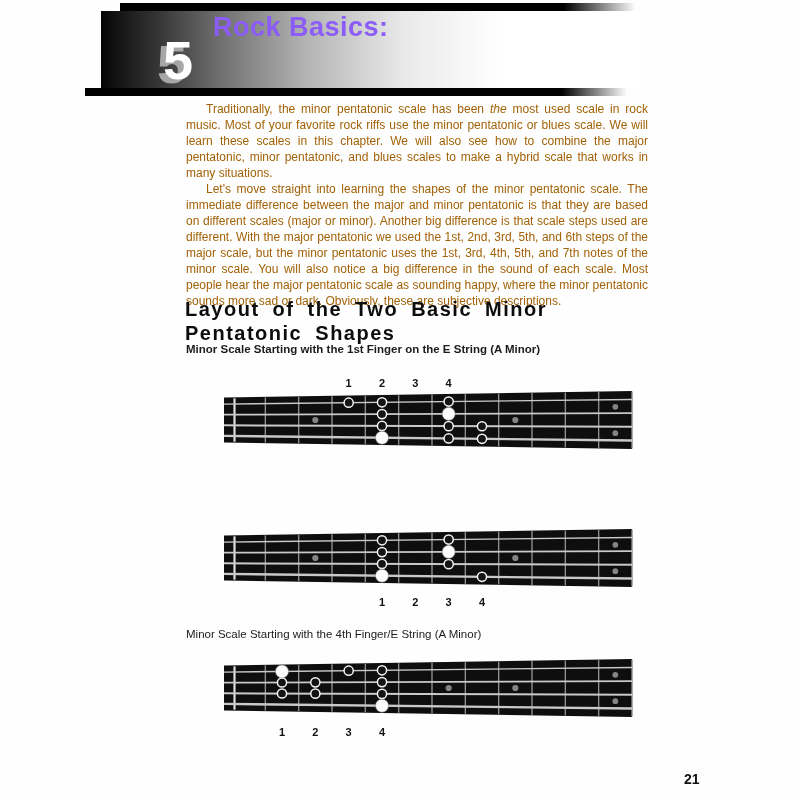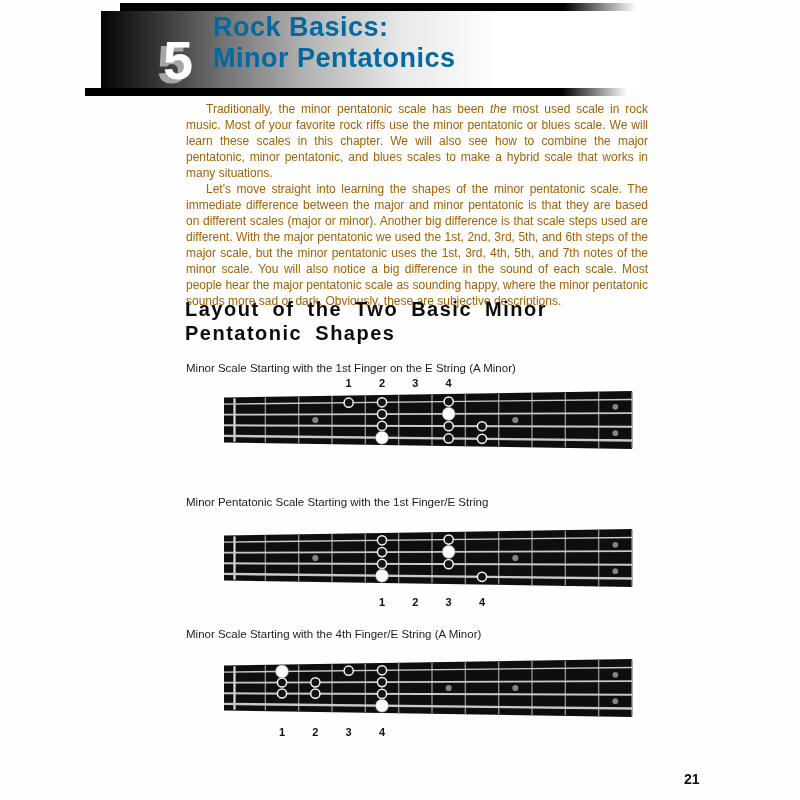--- a/index.html
+++ b/index.html
@@ -11,50 +11,49 @@
   .banner{position:absolute;left:95px;top:3px;width:545px;height:93px;}
   .bar-top{position:absolute;left:25px;top:0;width:516px;height:8px;
     background:linear-gradient(to right,#000 86%,rgba(0,0,0,0));}
   .band{position:absolute;left:6px;top:8px;width:539px;height:77px;
     background:linear-gradient(to right,#050505 0%,#2e2e2e 9%,#6f6f6f 22%,#b3b3b3 38%,#e9e9e9 56%,#ffffff 74%);}
   .bar-bottom{position:absolute;left:-10px;top:85px;width:542px;height:8px;
     background:linear-gradient(to right,#000 88%,rgba(0,0,0,0));}
   .chapnum{position:absolute;left:68px;top:30px;font-size:54px;font-weight:bold;
     line-height:1;color:#ffffff;text-shadow:-6px 4px 0 #a6a6a6;}
   .chap-title{position:absolute;left:118px;top:9px;font-weight:bold;font-size:27px;
-    line-height:31px;letter-spacing:.5px;color:#0369a1;white-space:nowrap;}
+    line-height:31px;letter-spacing:.5px;color:#8b5cf6;white-space:nowrap;}
   
   .intro{position:absolute;left:186px;top:101px;width:462px;font-size:12px;
     line-height:16px;text-align:justify;color:#a16207;}
   .intro p{margin:0;text-indent:20px;}
   .intro em{font-style:italic;}
   
   .section-heading{position:absolute;left:185px;top:297px;margin:0;font-size:20px;
     line-height:24px;font-weight:bold;letter-spacing:1.5px;word-spacing:6px;color:#0c0c0c;}
   
   .caption{position:absolute;left:186px;font-size:11.5px;color:#1c1c1c;white-space:nowrap;}
-  .cap-1{top:362px;} .cap-2{top:496px;} .cap-3{top:628px;text-align:right;}
+  .cap-1{top:343px;font-weight:bold;} .cap-2{top:496px;} .cap-3{top:628px;text-align:right;}
   .fb{position:absolute;left:222px;width:412px;height:100px;}
   .fb-1{top:377px;} .fb-2{top:521px;} .fb-3{top:651px;}
   
   .pageno{position:absolute;left:684px;top:771px;font-size:14px;font-weight:bold;color:#111;}
 </style>
 </head>
 <body>
 
 <div class="page">
 
   <header class="banner">
     <div class="bar-top"></div>
     <div class="band"></div>
     <div class="bar-bottom"></div>
     <div class="chapnum">5</div>
     <div class="chap-title">
       <div>Rock Basics:</div>
-      <div>Minor Pentatonics</div>
     </div>
   </header>
 
   <div class="intro">
     <p><span>Traditionally, the minor pentatonic scale has been </span><em>the</em><span> most used scale in rock music. Most of your favorite rock riffs use the minor pentatonic or blues scale. We will learn these scales in this chapter. We will also see how to combine the major pentatonic, minor pentatonic, and blues scales to make a hybrid scale that works in many situations.</span></p>
     <p>Let's move straight into learning the shapes of the minor pentatonic scale. The immediate difference between the major and minor pentatonic is that they are based on different scales (major or minor). Another big difference is that scale steps used are different. With the major pentatonic we used the 1st, 2nd, 3rd, 5th, and 6th steps of the major scale, but the minor pentatonic uses the 1st, 3rd, 4th, 5th, and 7th notes of the minor scale. You will also notice a big difference in the sound of each scale. Most people hear the major pentatonic scale as sounding happy, where the minor pentatonic sounds more sad or dark. Obviously, these are subjective descriptions.</p>
   </div>
 
   <h2 class="section-heading">
     <div>Layout of the Two Basic Minor</div>
@@ -95,21 +94,20 @@
         <circle cx="226.66666666666669" cy="49.14430555555555" r="4.6" fill="#141414" stroke="#f4f4f4" stroke-width="1.5"></circle>
         <circle cx="226.66666666666669" cy="61.43291666666667" r="4.6" fill="#141414" stroke="#f4f4f4" stroke-width="1.5"></circle>
         <circle cx="260" cy="49.26958333333333" r="4.6" fill="#141414" stroke="#f4f4f4" stroke-width="1.5"></circle>
         <circle cx="260" cy="61.80875" r="4.6" fill="#141414" stroke="#f4f4f4" stroke-width="1.5"></circle>
         <text x="126.66666666666667" y="10" text-anchor="middle" font-family="Liberation Sans, sans-serif" font-size="11" font-weight="bold" fill="#111111">1</text>
         <text x="160" y="10" text-anchor="middle" font-family="Liberation Sans, sans-serif" font-size="11" font-weight="bold" fill="#111111">2</text>
         <text x="193.33333333333334" y="10" text-anchor="middle" font-family="Liberation Sans, sans-serif" font-size="11" font-weight="bold" fill="#111111">3</text>
         <text x="226.66666666666669" y="10" text-anchor="middle" font-family="Liberation Sans, sans-serif" font-size="11" font-weight="bold" fill="#111111">4</text>
       </svg></div>
 
-  <div class="caption cap-2">Minor Pentatonic Scale Starting with the 1st Finger/E String</div>
   <div class="fb fb-2"><svg width="412" height="100" viewBox="0 0 412 100">
         <polygon points="2,14.507599999999998 410,8 410,66 2,59.4924" fill="#0e0e0e"></polygon>
         <line x1="12.5" y1="15.340124999999999" x2="12.5" y2="58.65987500000001" stroke="#dedede" stroke-width="2.2"></line>
         <line x1="43.333333333333336" y1="14.348333333333333" x2="43.333333333333336" y2="59.65166666666667" stroke="#8d8d8d" stroke-width="1.4"></line>
         <line x1="76.66666666666667" y1="13.816666666666666" x2="76.66666666666667" y2="60.18333333333334" stroke="#8d8d8d" stroke-width="1.4"></line>
         <line x1="110" y1="13.285" x2="110" y2="60.715" stroke="#8d8d8d" stroke-width="1.4"></line>
         <line x1="143.33333333333334" y1="12.753333333333332" x2="143.33333333333334" y2="61.24666666666667" stroke="#8d8d8d" stroke-width="1.4"></line>
         <line x1="176.66666666666669" y1="12.221666666666666" x2="176.66666666666669" y2="61.778333333333336" stroke="#8d8d8d" stroke-width="1.4"></line>
         <line x1="210" y1="11.69" x2="210" y2="62.31" stroke="#8d8d8d" stroke-width="1.4"></line>
         <line x1="243.33333333333334" y1="11.158333333333333" x2="243.33333333333334" y2="62.84166666666667" stroke="#8d8d8d" stroke-width="1.4"></line>

